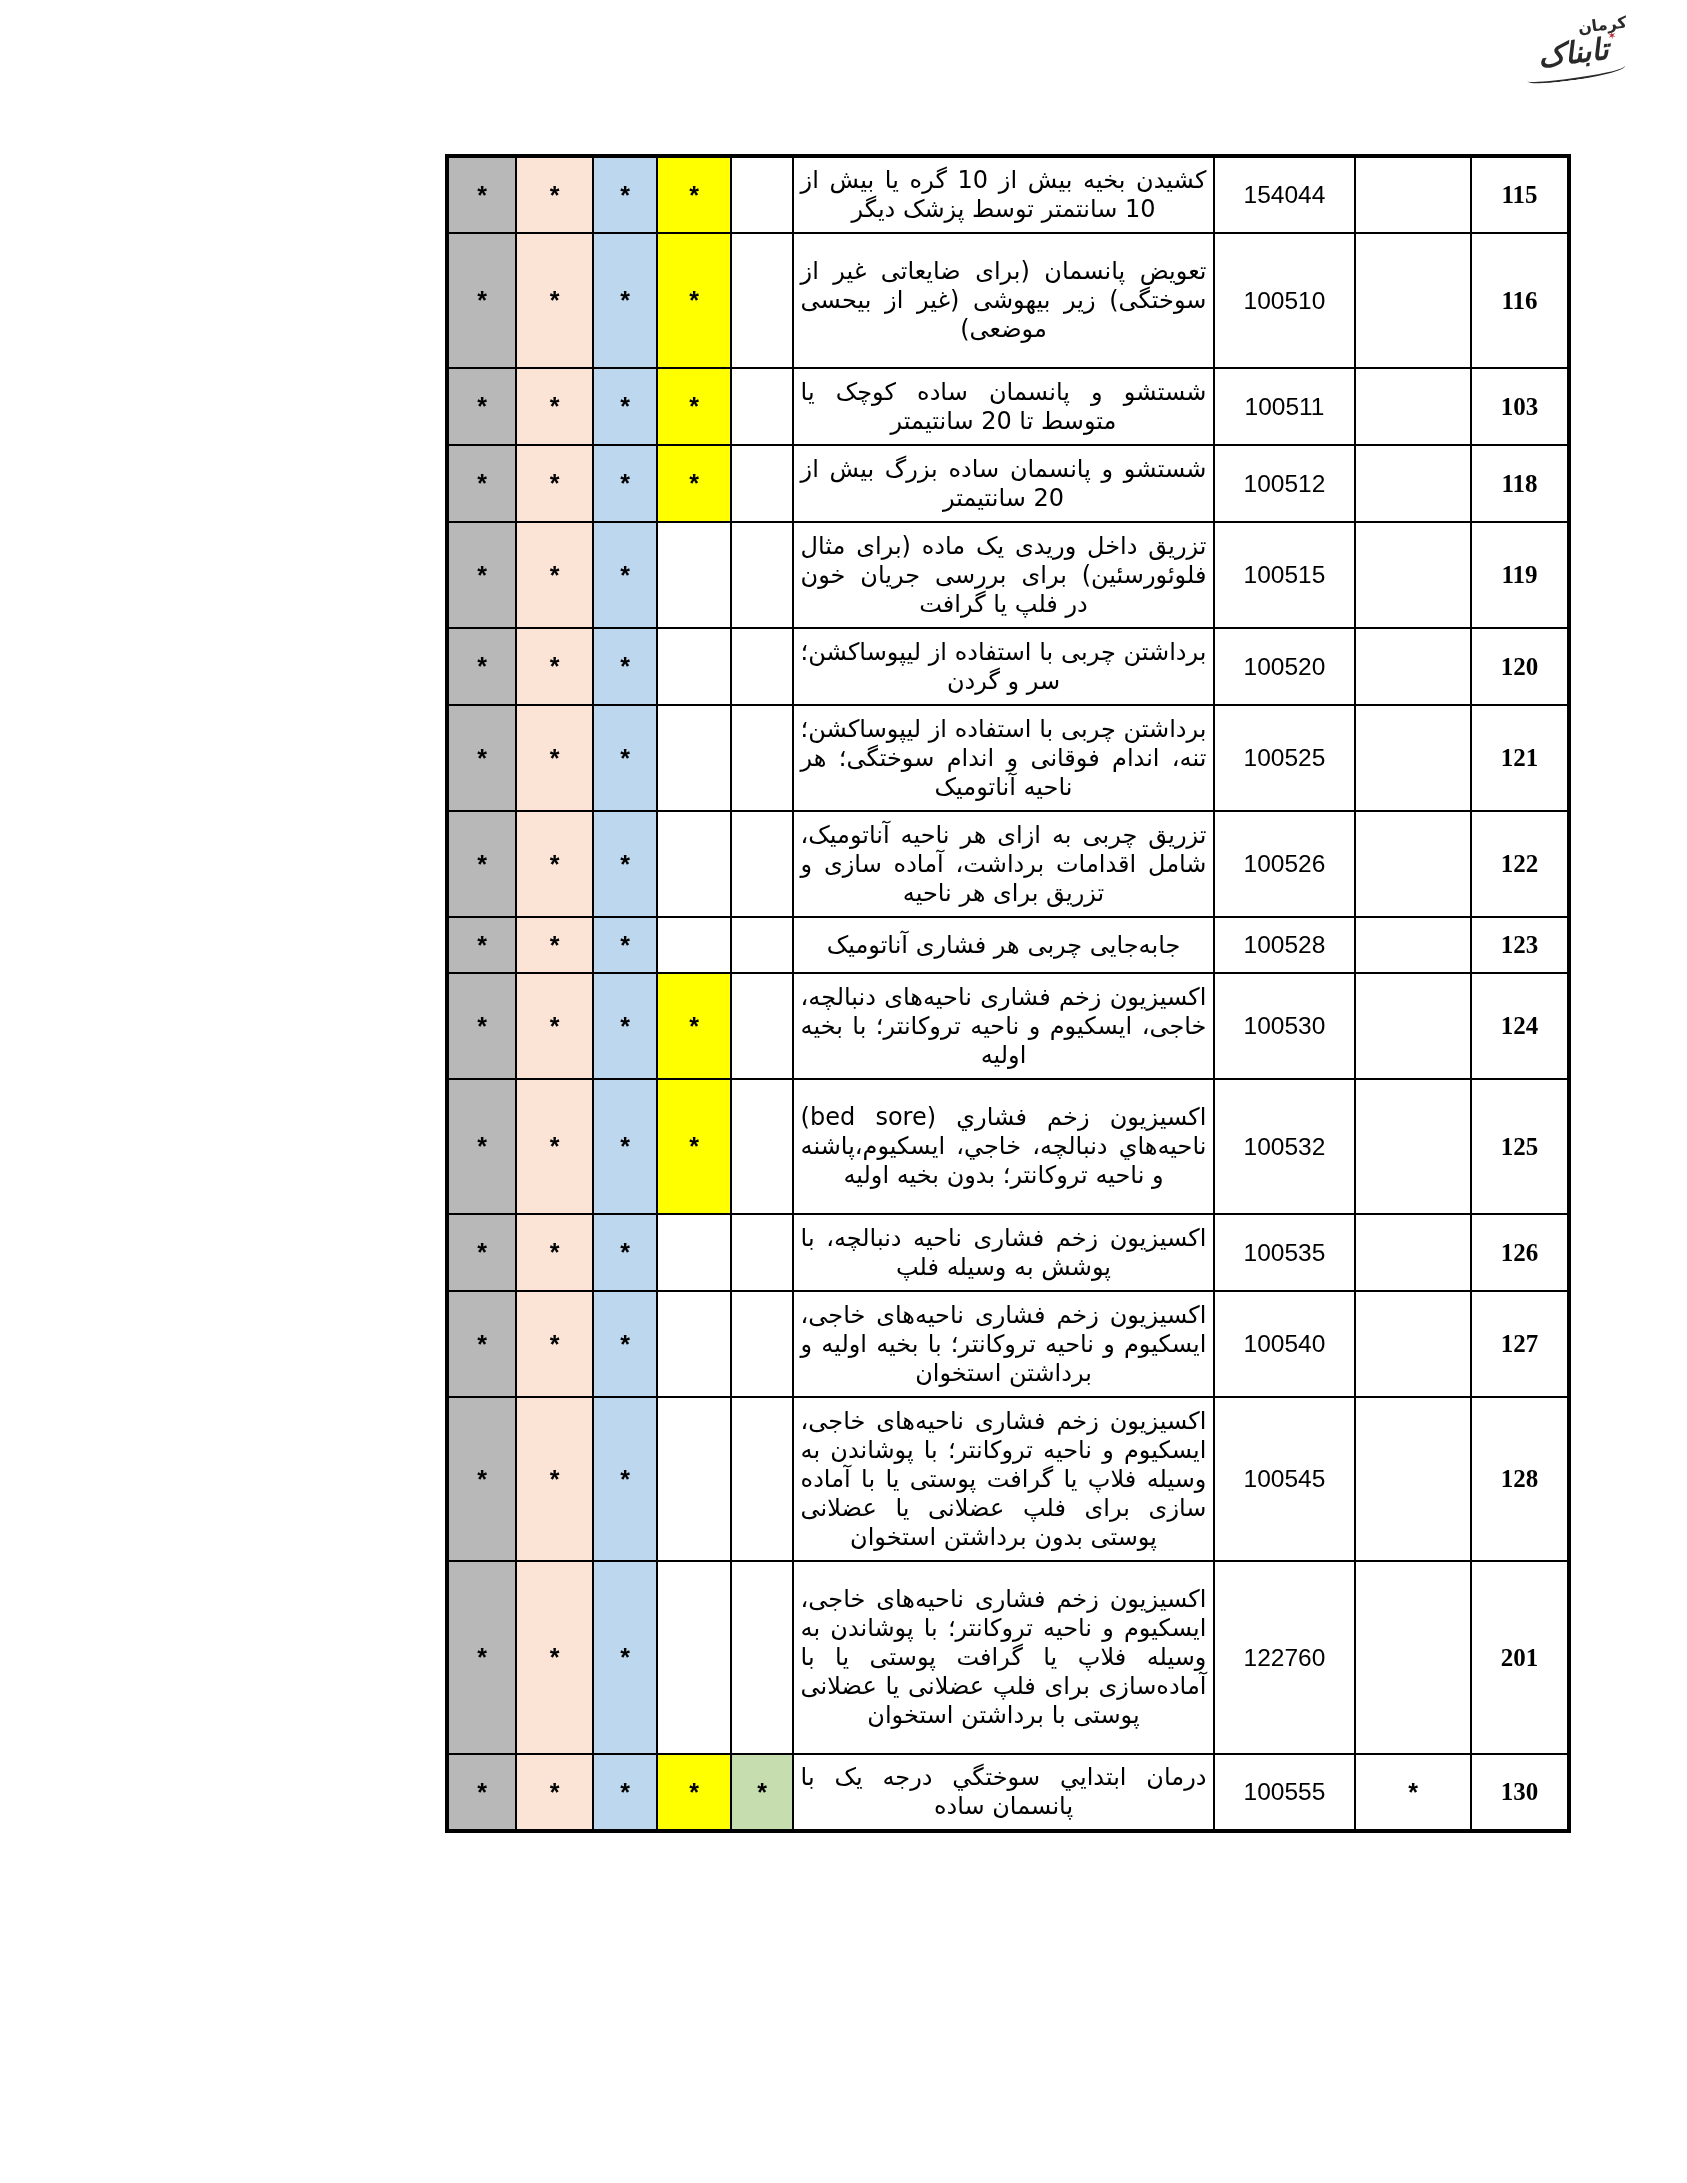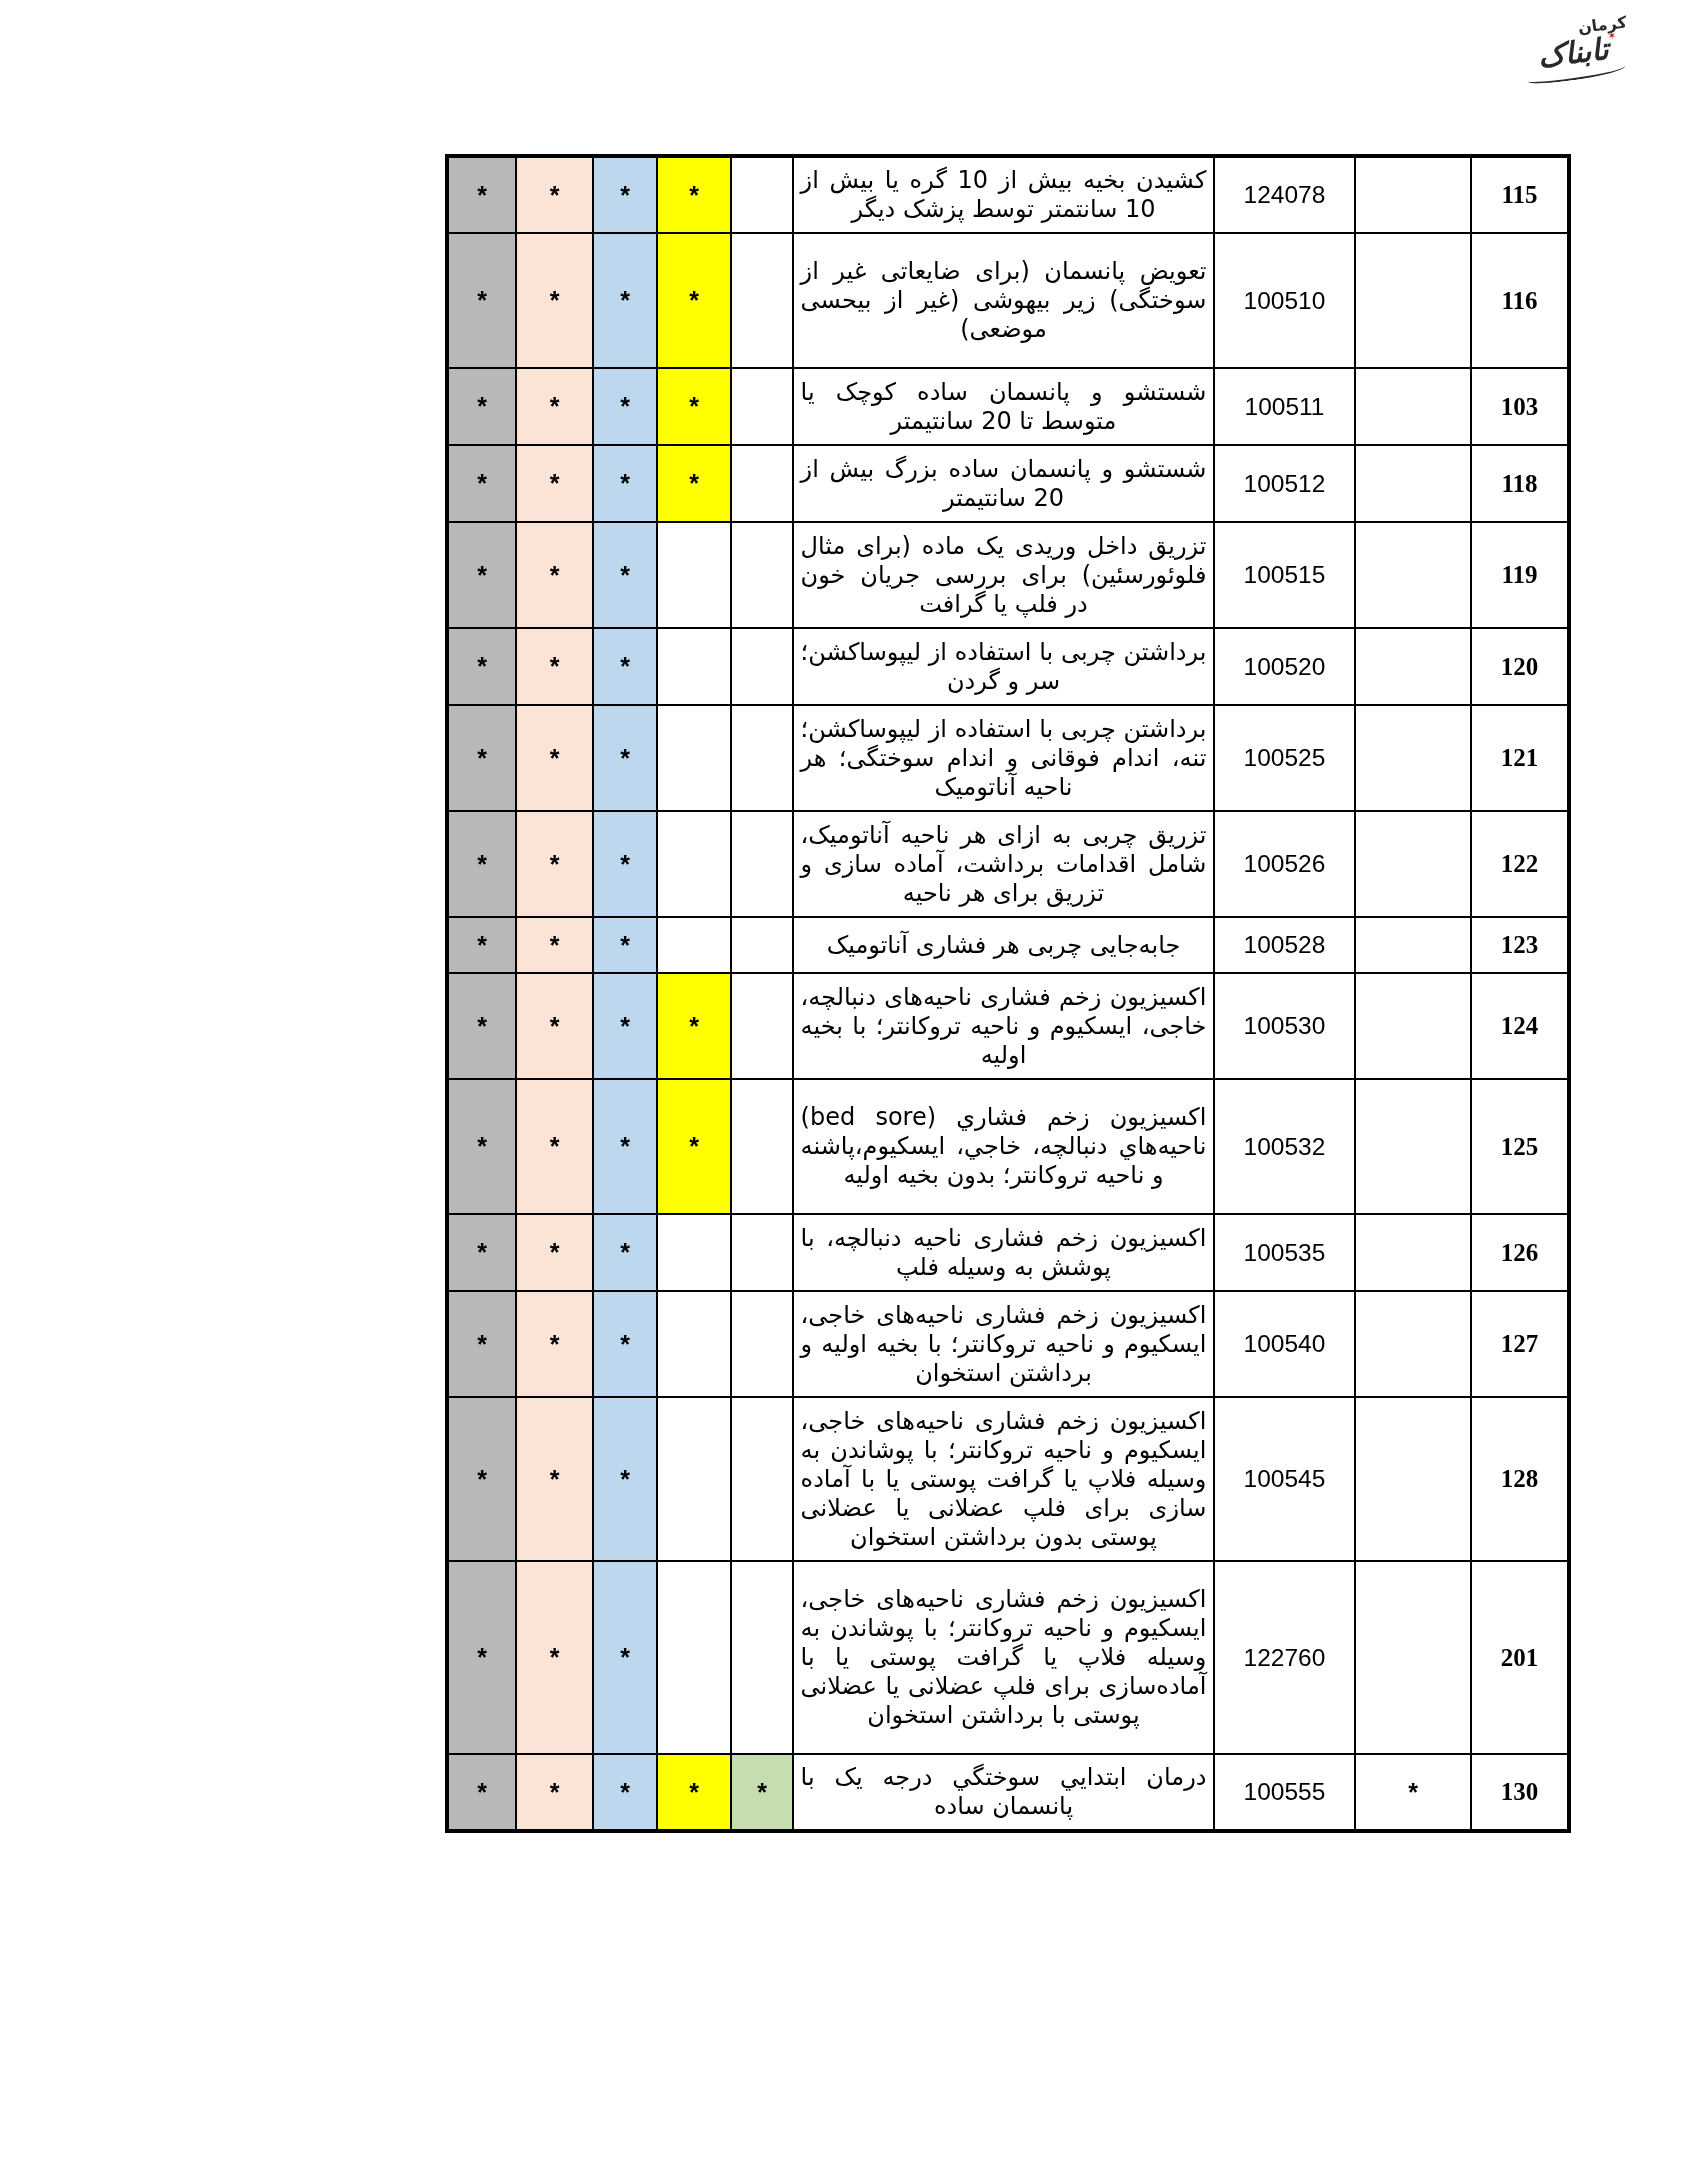--- a/index.html
+++ b/index.html
@@ -143,21 +143,21 @@
       <col style="width:98px">
     </colgroup>
     <tbody>
         <tr style="height: 77px;">
           <td class="mark c-gray">*</td>
           <td class="mark c-pink">*</td>
           <td class="mark c-blue">*</td>
           <td class="mark c-yellow filled">*</td>
           <td class="mark c-green"></td>
           <td class="desc" dir="rtl">کشیدن بخیه بیش از 10 گره یا بیش از 10 سانتمتر توسط پزشک دیگر</td>
-          <td class="code">124078</td>
+          <td class="code">154044</td>
           <td class="extra"></td>
           <td class="rownum">115</td>
         </tr>
         <tr style="height: 135px;">
           <td class="mark c-gray">*</td>
           <td class="mark c-pink">*</td>
           <td class="mark c-blue">*</td>
           <td class="mark c-yellow filled">*</td>
           <td class="mark c-green"></td>
           <td class="desc" dir="rtl">تعویض پانسمان (برای ضایعاتی غیر از سوختگی) زیر بیهوشی (غیر از بیحسی موضعی)</td>

